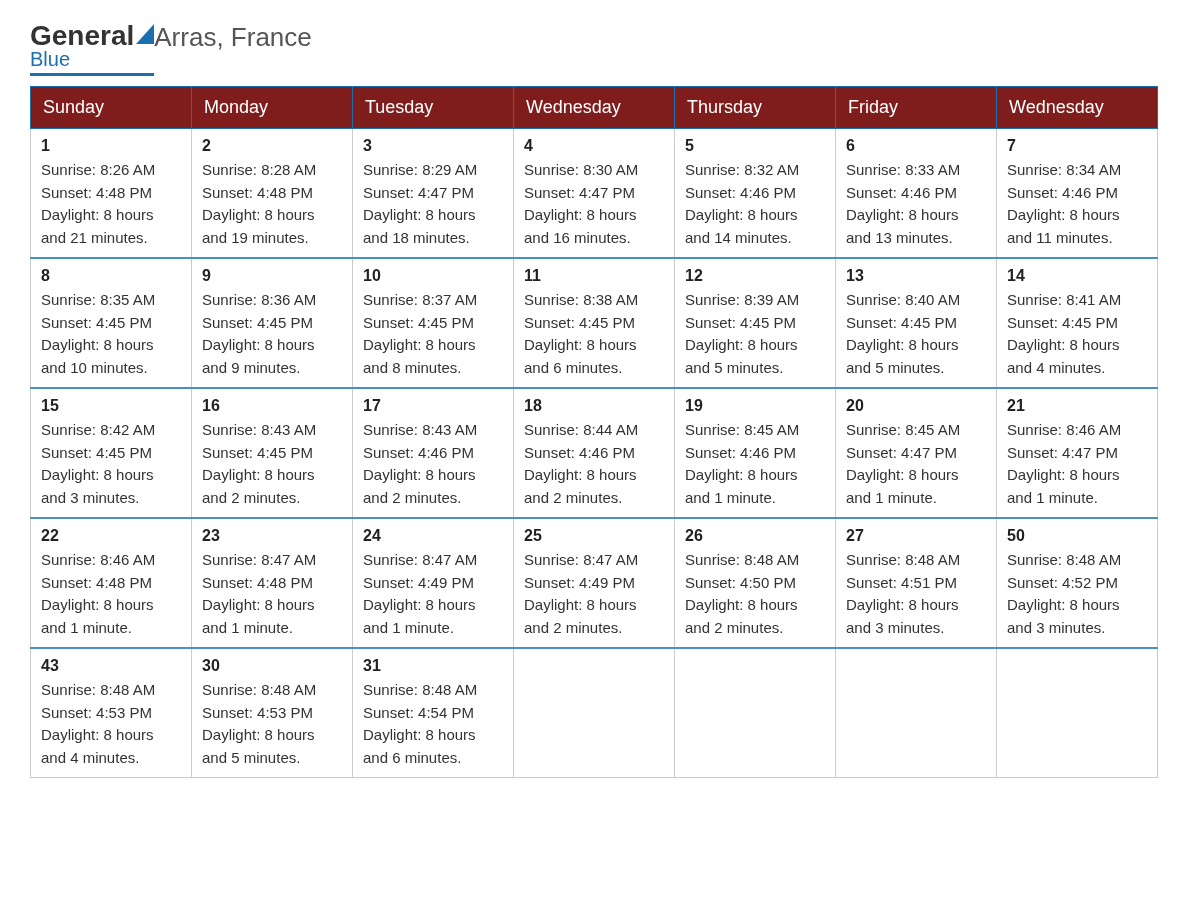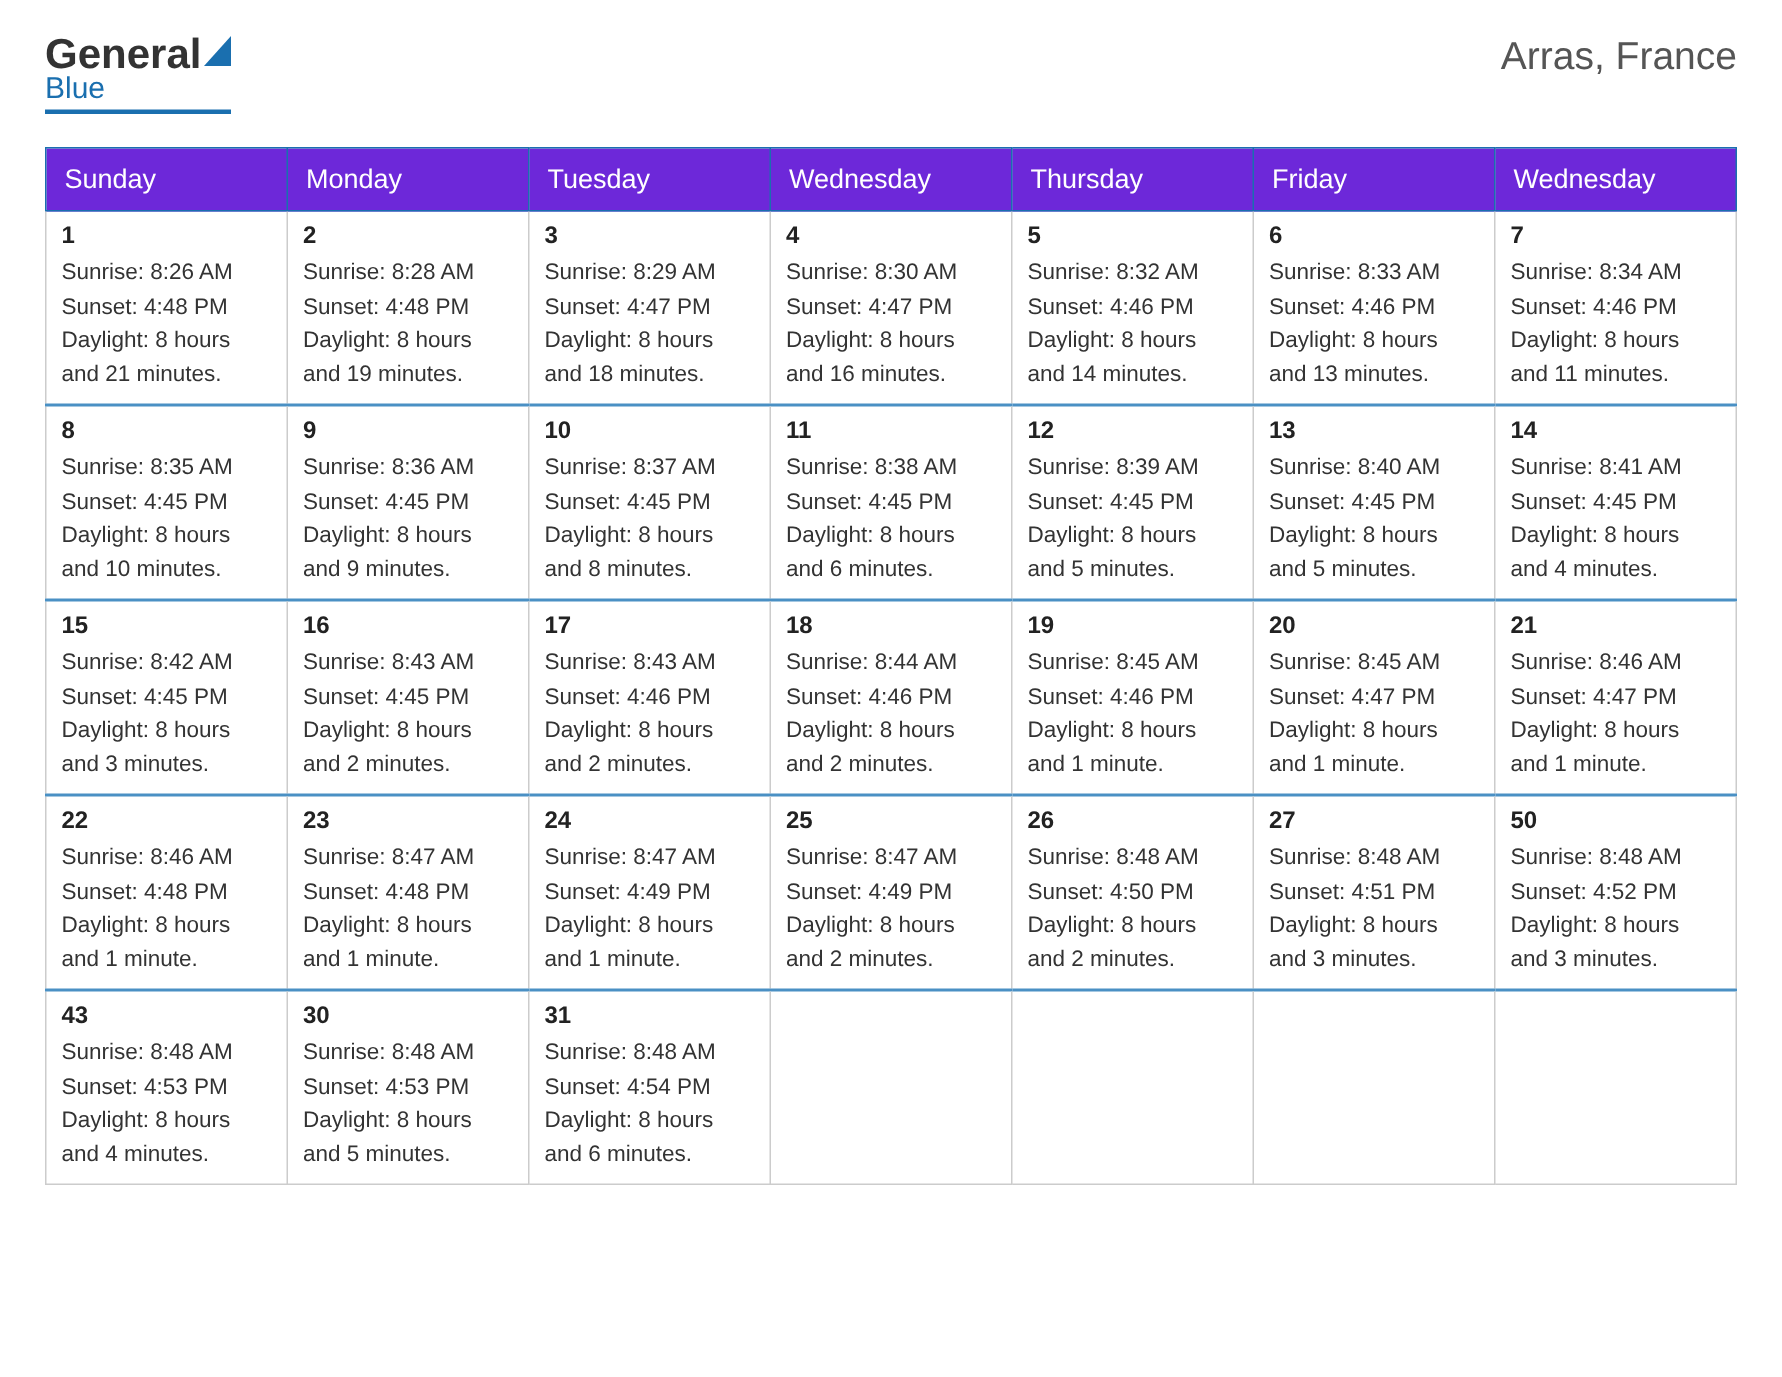--- a/index.html
+++ b/index.html
@@ -5,23 +5,23 @@
     * { margin: 0; padding: 0; box-sizing: border-box; }
     body {
       font-family: Arial, sans-serif;
       background: #fff;
       width: 1188px;
       min-height: 918px;
       padding: 20px 30px;
     }
     .header {
       display: flex;
-      justify-content: space-between;
+      justify-content: flex-start;
       align-items: flex-start;
-      margin-bottom: 22px;
+      margin-bottom: 10px;
     }
     .logo {
       display: flex;
       flex-direction: column;
       align-items: flex-start;
     }
     .logo-general {
       font-size: 28px;
       font-weight: bold;
       color: #333;
@@ -59,21 +59,21 @@
       font-size: 26px;
       color: #555;
       margin-top: 2px;
     }
     table {
       width: 100%;
       border-collapse: collapse;
       margin-top: 10px;
     }
     th {
-      background-color: #6d28d9;
+      background-color: #7f1d1d;
       color: #fff;
       font-size: 18px;
       font-weight: normal;
       padding: 10px 12px;
       text-align: left;
       border: 1px solid #1a6faf;
     }
     td {
       vertical-align: top;
       padding: 8px 10px;

